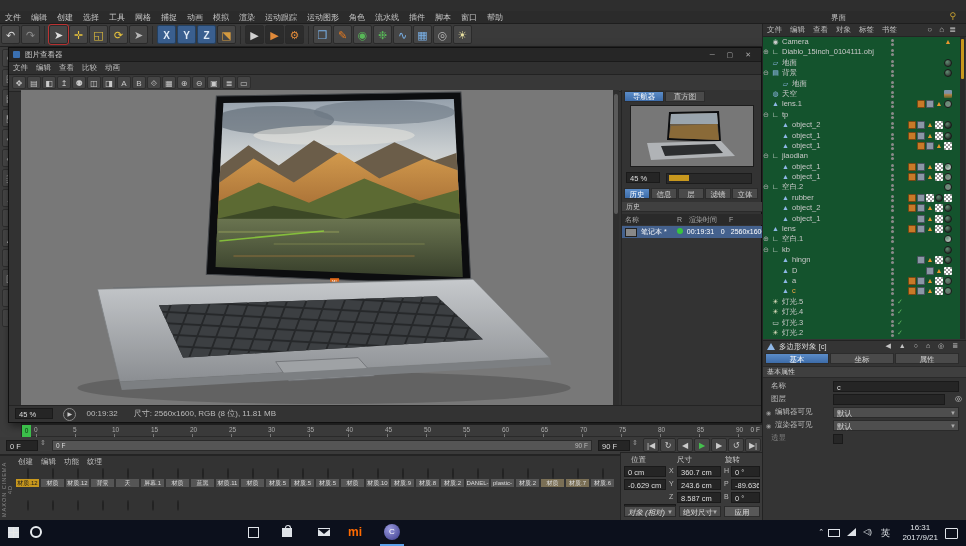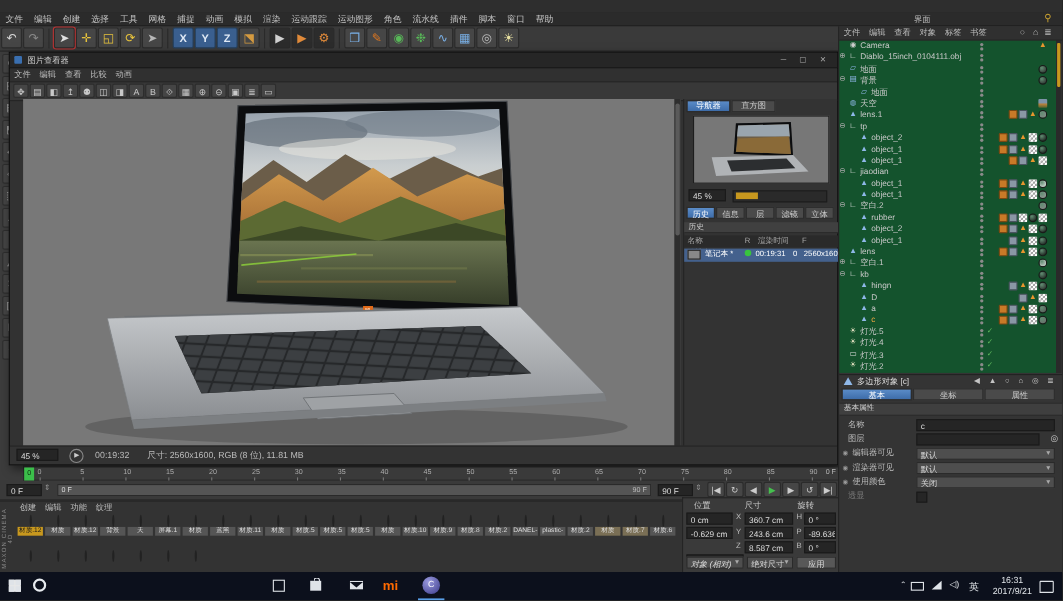--- a/index.html
+++ b/index.html
@@ -509,25 +509,20 @@
             <span style="position: absolute; left: 3px; top: 1px; font-size: 6px; color: rgb(153, 153, 153);">◉</span>
             <span style="position: absolute; left: 12px; top: 0px;">编辑器可见</span>
             <span class="drop" style="position: absolute; left: 70px; top: 1px; width: 126px;">默认<span class="car">▼</span></span>
           </div>
           <div class="fldrow">
             <span style="position: absolute; left: 3px; top: 1px; font-size: 6px; color: rgb(153, 153, 153);">◉</span>
             <span style="position: absolute; left: 12px; top: 0px;">渲染器可见</span>
             <span class="drop" style="position: absolute; left: 70px; top: 1px; width: 126px;">默认<span class="car">▼</span></span>
           </div>
           <div class="fldrow">
-            <span style="position: absolute; left: 3px; top: 1px; font-size: 6px; color: rgb(153, 153, 153);">◉</span>
-            <span style="position: absolute; left: 12px; top: 0px;">使用颜色</span>
-            <span class="drop" style="position: absolute; left: 70px; top: 1px; width: 126px;">关闭<span class="car">▼</span></span>
-          </div>
-          <div class="fldrow">
             <span style="position: absolute; left: 8px; top: 0px; color: rgb(119, 119, 119);">透显</span>
             <span style="position: absolute; left: 70px; top: 2px; width: 8px; height: 8px; background: rgb(38, 38, 38); border: 1px solid rgb(26, 26, 26);"></span>
           </div>
         </div>
     </div>
   </div>
 
   <div class="abs" style="left:0;top:520px;width:966px;height:26px;background:#0c101c;">
     <span style="position:absolute;left:8px;top:7px;width:11px;height:11px;
                  background:linear-gradient(#e8e8e8,#e8e8e8);

